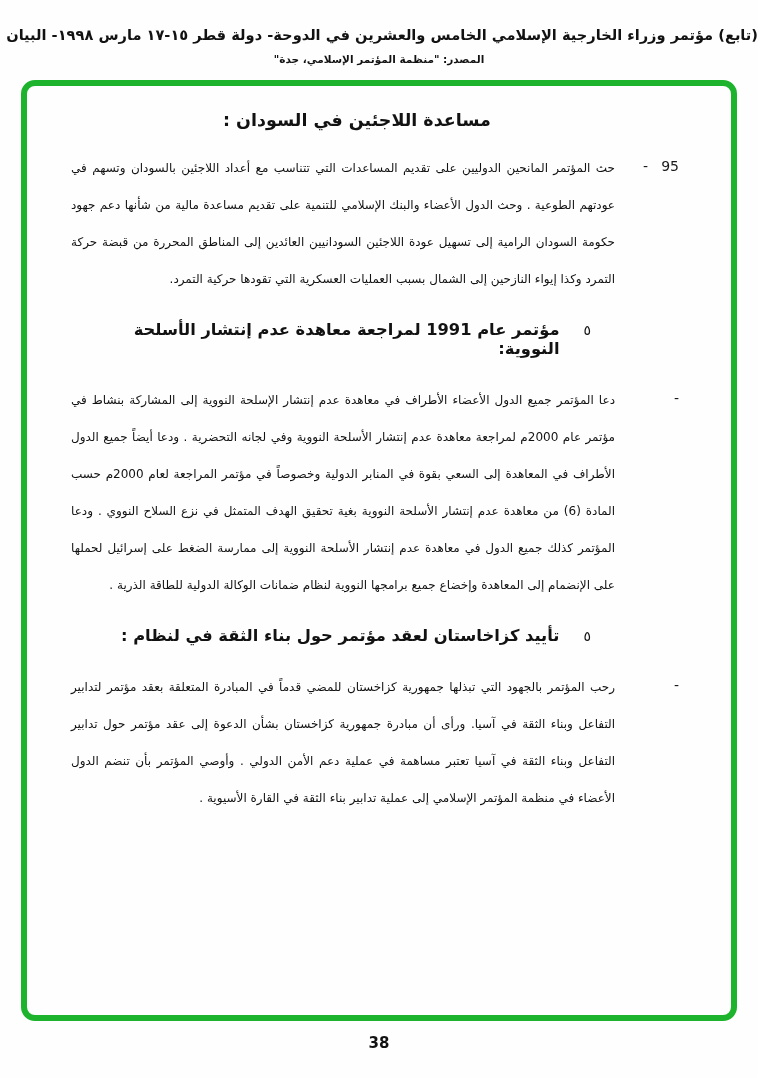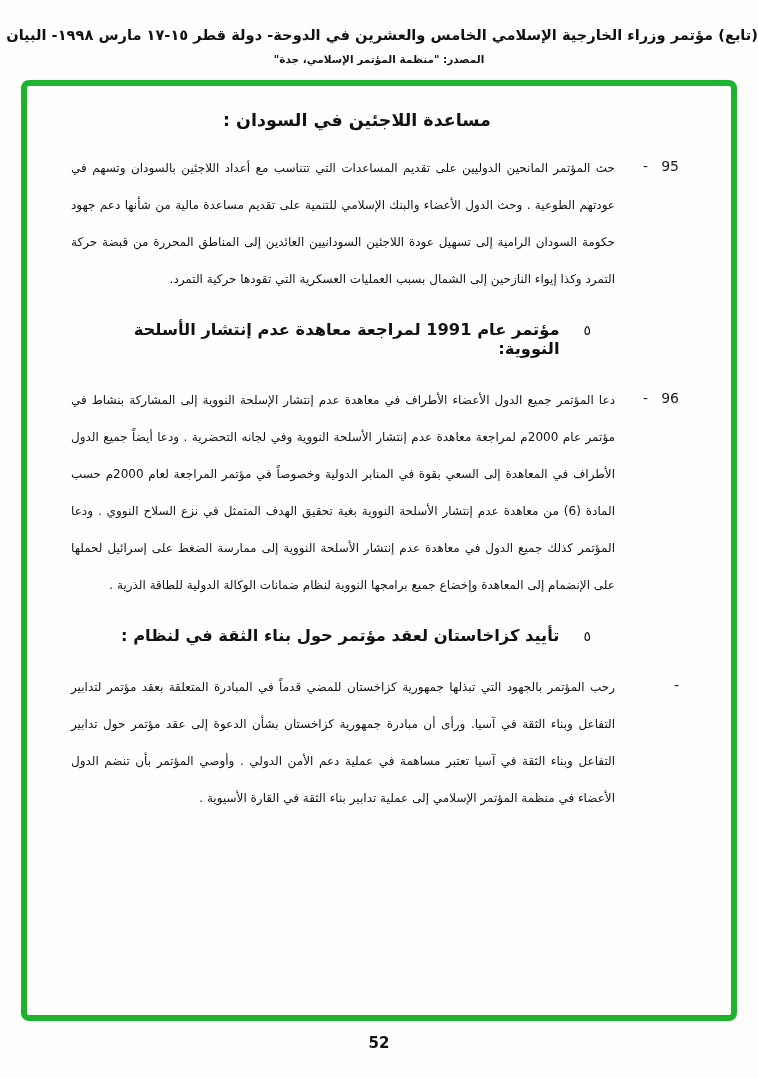--- a/index.html
+++ b/index.html
@@ -31,21 +31,21 @@
     font-size: 10.5px;
     font-weight: bold;
   }
   
   .content-box {
     direction: rtl;
     width: 716px;
     height: 941px;
     margin: 15px auto 0 auto;
     border: 6px solid #1eb32d;
-    border-radius: 8px;
+    border-radius: 14px;
     padding: 20px 52px 0 44px;
     background: #fefefe;
     overflow: hidden;
   }
   .main-title {
     text-align: center;
     font-weight: bold;
     font-size: 17.5px;
     margin: 4px 36px 20px 0;
     letter-spacing: 0.3px;
@@ -117,35 +117,34 @@
       <p class="para-text">حث المؤتمر المانحين الدوليين على تقديم المساعدات التي تتناسب مع أعداد اللاجئين بالسودان وتسهم في عودتهم الطوعية . وحث الدول الأعضاء والبنك الإسلامي للتنمية على تقديم مساعدة مالية من شأنها دعم جهود حكومة السودان الرامية إلى تسهيل عودة اللاجئين السودانيين العائدين إلى المناطق المحررة من قبضة حركة التمرد وكذا إيواء النازحين إلى الشمال بسبب العمليات العسكرية التي تقودها حركية التمرد.</p>
     </div>
 
     <div class="bullet-heading">
       <span class="bullet">٥</span>
       <span class="bh-text">مؤتمر عام 1991 لمراجعة معاهدة عدم إنتشار الأسلحة النووية:</span>
     </div>
 
     <div class="num-para">
       <div class="marker">
-        <span>96</span>
         <span>-</span>
       </div>
       <p class="para-text">دعا المؤتمر جميع الدول الأعضاء الأطراف في معاهدة عدم إنتشار الإسلحة النووية إلى المشاركة بنشاط في مؤتمر عام 2000م لمراجعة معاهدة عدم إنتشار الأسلحة النووية وفي لجانه التحضرية . ودعا أيضاً جميع الدول الأطراف في المعاهدة إلى السعي بقوة في المنابر الدولية وخصوصاً في مؤتمر المراجعة لعام 2000م حسب المادة (6) من معاهدة عدم إنتشار الأسلحة النووية بغية تحقيق الهدف المتمثل في نزع السلاح النووي . ودعا المؤتمر كذلك جميع الدول في معاهدة عدم إنتشار الأسلحة النووية إلى ممارسة الضغط على إسرائيل لحملها على الإنضمام إلى المعاهدة وإخضاع جميع برامجها النووية لنظام ضمانات الوكالة الدولية للطاقة الذرية .</p>
     </div>
 
     <div class="bullet-heading">
       <span class="bullet">٥</span>
       <span class="bh-text">تأييد كزاخاستان لعقد مؤتمر حول بناء الثقة في لنظام :</span>
     </div>
 
     <div class="num-para">
       <div class="marker">
         <span>-</span>
       </div>
       <p class="para-text">رحب المؤتمر بالجهود التي تبذلها جمهورية كزاخستان للمضي قدماً في المبادرة المتعلقة بعقد مؤتمر لتدابير التفاعل وبناء الثقة في آسيا. ورأى أن مبادرة جمهورية كزاخستان بشأن الدعوة إلى عقد مؤتمر حول تدابير التفاعل وبناء الثقة في آسيا تعتبر مساهمة في عملية دعم الأمن الدولي . وأوصي المؤتمر بأن تنضم الدول الأعضاء في منظمة المؤتمر الإسلامي إلى عملية تدابير بناء الثقة في القارة الأسيوية .</p>
     </div>
 
   </div>
 
-  <div class="page-number">52</div>
+  <div class="page-number">38</div>
 
 </div>
 
 </body></html>

